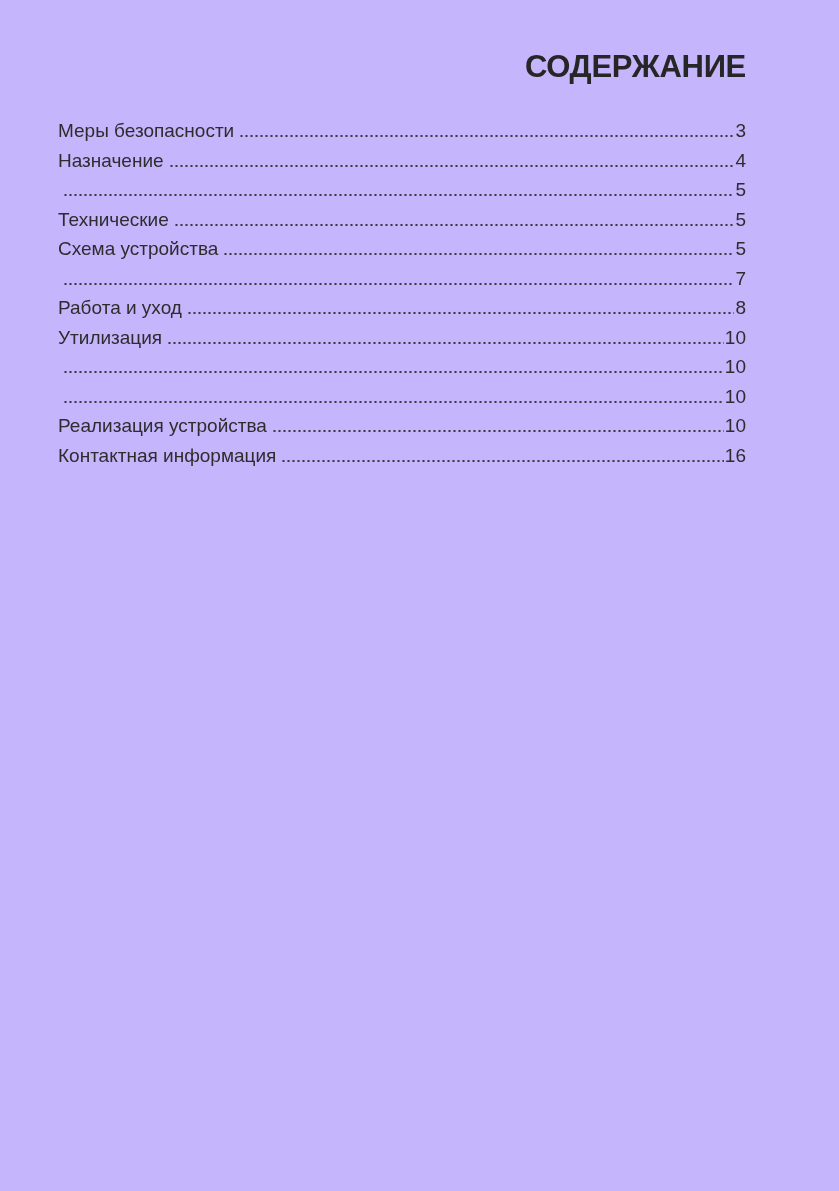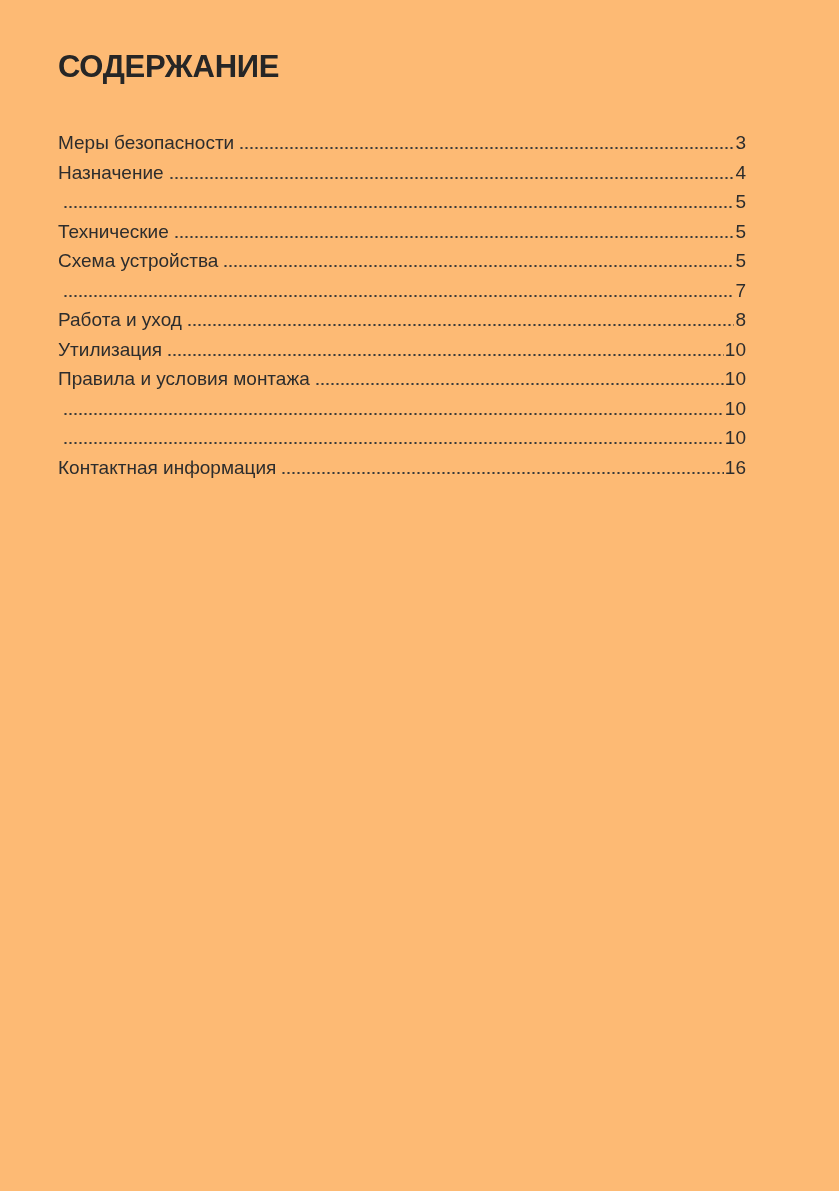--- a/index.html
+++ b/index.html
@@ -4,40 +4,41 @@
 <style>
   html, body {
     margin: 0;
     padding: 0;
     background: #ffffff;
   }
   .page {
     position: relative;
     width: 839px;
     height: 1191px;
-    background: #fdba74;
+    background: #c4b5fd;
     overflow: hidden;
     font-family: "Liberation Sans", "DejaVu Sans", sans-serif;
+    text-align: right;
   }
   .content {
     position: absolute;
     left: 58px;
     top: 50px;
     width: 688px;
   }
   .doc-title {
     margin: 0;
     font-size: 31px;
     line-height: 34px;
     font-weight: 700;
     letter-spacing: -0.3px;
     color: #262626;
   }
   .toc {
-    margin-top: 48px;
+    margin-top: 36px;
   }
   .toc-row {
     display: flex;
     align-items: baseline;
     height: 29.5px;
     font-size: 19px;
     color: #2d2d2d;
   }
   .toc-label {
     white-space: nowrap;
@@ -94,29 +95,29 @@
           <span class="toc-label">Работа и уход</span>
           <span class="leader"></span>
           <span class="toc-page">8</span>
         </div>
         <div class="toc-row">
           <span class="toc-label">Утилизация</span>
           <span class="leader"></span>
           <span class="toc-page">10</span>
         </div>
         <div class="toc-row">
-          <span class="toc-label">Правила и условия монтажа</span>
           <span class="leader"></span>
           <span class="toc-page">10</span>
         </div>
         <div class="toc-row">
           <span class="leader"></span>
           <span class="toc-page">10</span>
         </div>
         <div class="toc-row">
+          <span class="toc-label">Реализация устройства</span>
           <span class="leader"></span>
           <span class="toc-page">10</span>
         </div>
         <div class="toc-row">
           <span class="toc-label">Контактная информация</span>
           <span class="leader"></span>
           <span class="toc-page">16</span>
         </div>
       </nav>
   </div>

